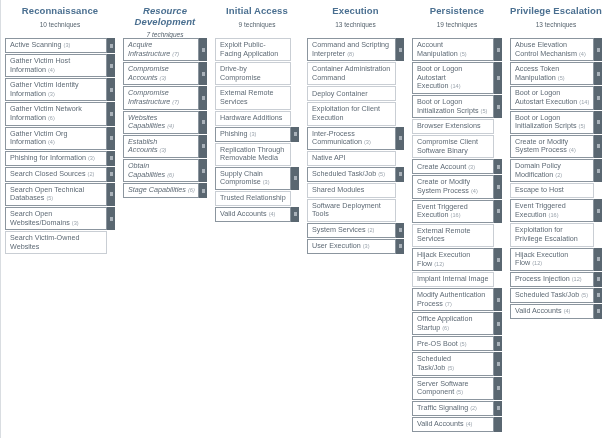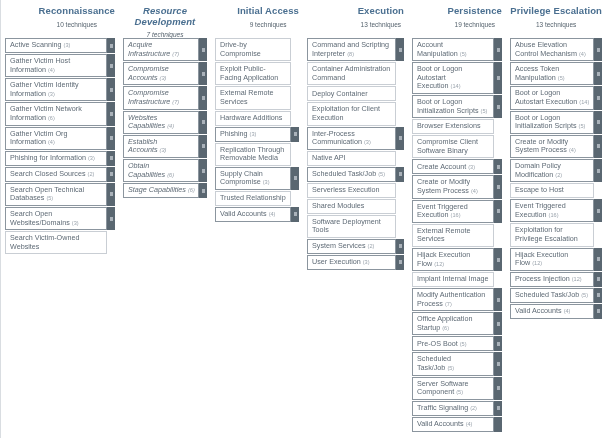--- a/index.html
+++ b/index.html
@@ -28,21 +28,21 @@
     flex-direction: row;
     align-items: flex-start;
     width: 605px;
   }
 
   .tactic-col {
     box-sizing: border-box;
     padding: 0 4px;
     display: flex;
     flex-direction: column;
-    align-items: flex-end;
+    align-items: center;
   }
 
   
   .tactic-col.c0 { width: 118px; }
   .tactic-col.c1 { width: 92px; font-style: italic;  }
   .tactic-col.c2 { width: 92px;  }
   .tactic-col.c3 { width: 105px; }
   .tactic-col.c4 { width: 98px;  }
   .tactic-col.c5 { width: 100px; }
 
@@ -298,27 +298,27 @@
       </div>
       <div class="tactic-col c2">
         <div class="tactic-head">
           <div class="tactic-name">Initial Access</div>
           <div class="tactic-count">9 techniques</div>
         </div>
         <div class="tactic-divider"></div>
         <div class="tech-list">
           <div class="tech-cell">
             <div class="tech-box">
+              <span><span class="tech-label">Exploit Public-Facing Application</span></span>
+            </div>
+            <div class="spacer-indicator"></div>
+          </div>
+          <div class="tech-cell">
+            <div class="tech-box">
               <span><span class="tech-label">Drive-by Compromise</span></span>
-            </div>
-            <div class="spacer-indicator"></div>
-          </div>
-          <div class="tech-cell">
-            <div class="tech-box">
-              <span><span class="tech-label">Exploit Public-Facing Application</span></span>
             </div>
             <div class="spacer-indicator"></div>
           </div>
           <div class="tech-cell">
             <div class="tech-box">
               <span><span class="tech-label">External Remote Services</span></span>
             </div>
             <div class="spacer-indicator"></div>
           </div>
           <div class="tech-cell">
@@ -415,26 +415,20 @@
           <div class="tech-cell has-subs">
             <div class="tech-box">
               <span><span class="tech-label">Scheduled Task/Job</span><span class="sub-count">(5)</span></span>
             </div>
             <div class="sub-indicator">
               <div class="dot"></div>
             </div>
           </div>
           <div class="tech-cell">
             <div class="tech-box">
-              <span><span class="tech-label">Serverless Execution</span></span>
-            </div>
-            <div class="spacer-indicator"></div>
-          </div>
-          <div class="tech-cell">
-            <div class="tech-box">
               <span><span class="tech-label">Shared Modules</span></span>
             </div>
             <div class="spacer-indicator"></div>
           </div>
           <div class="tech-cell">
             <div class="tech-box">
               <span><span class="tech-label">Software Deployment Tools</span></span>
             </div>
             <div class="spacer-indicator"></div>
           </div>

